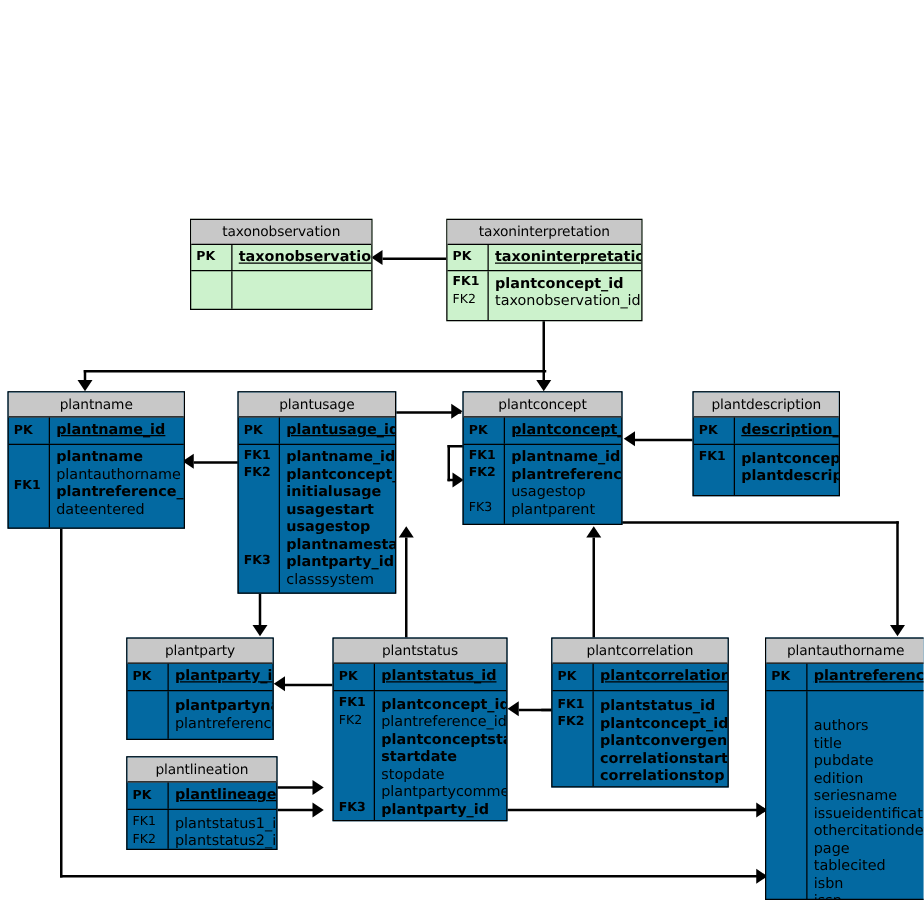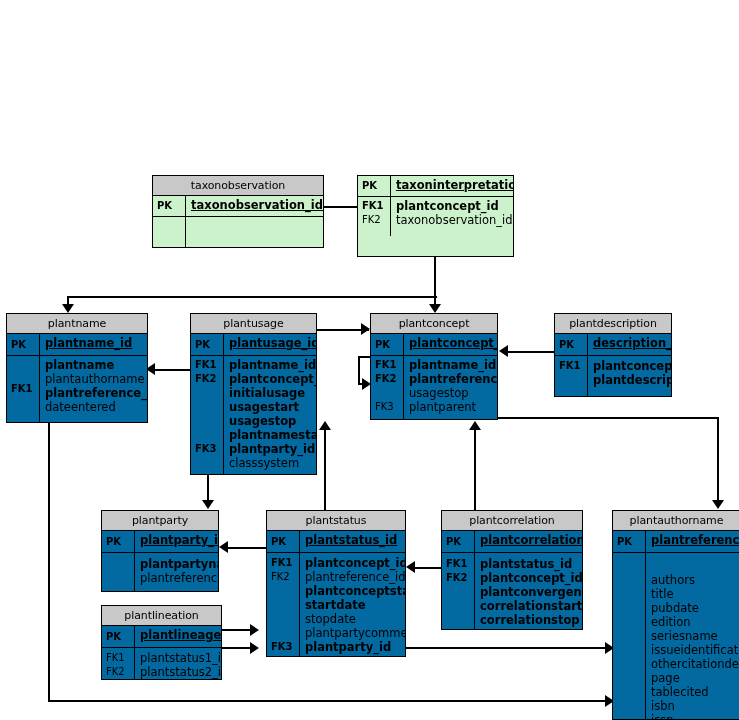--- a/index.html
+++ b/index.html
@@ -158,37 +158,38 @@
   <div class="ln h" style="left:433px; top:567px; width:10px;"></div>
 
   <div class="ln h" style="left:222px; top:629px; width:35px;"></div>
   <div class="arw right" style="left:250px; top:624px;"></div>
   <div class="ln h" style="left:222px; top:647px; width:35px;"></div>
   <div class="arw right" style="left:250px; top:642px;"></div>
 
   <div class="ln h" style="left:406px; top:647px; width:207px;"></div>
   <div class="arw right" style="left:605px; top:642px;"></div>
 
-  <div class="entity green" style="left:152px; top:175px; width:172px; height:73px;">
+  <div class="entity green" style="left:152px; top:175px; width:146px; height:73px;">
     <div class="ent-title">taxonobservation</div>
     <div class="ent-section" style="height:21px;">
       <div class="keycol">
         <div class="keyrow b">PK</div>
       </div>
       <div class="fieldcol">
         <div class="row pk">taxonobservation_id</div>
       </div>
     </div>
     <div class="ent-section" style="height:30px;">
       <div class="keycol"></div>
       <div class="fieldcol"></div>
     </div>
   </div>
 
   <div class="entity green" style="left:357px; top:175px; width:157px; height:82px;">
+    <div class="ent-title">taxoninterpretation</div>
     <div class="ent-section" style="height:21px;">
       <div class="keycol">
         <div class="keyrow b">PK</div>
       </div>
       <div class="fieldcol">
         <div class="row pk">taxoninterpretation_id</div>
       </div>
     </div>
     <div class="ent-section" style="height:39px;">
       <div class="keycol topalign">

